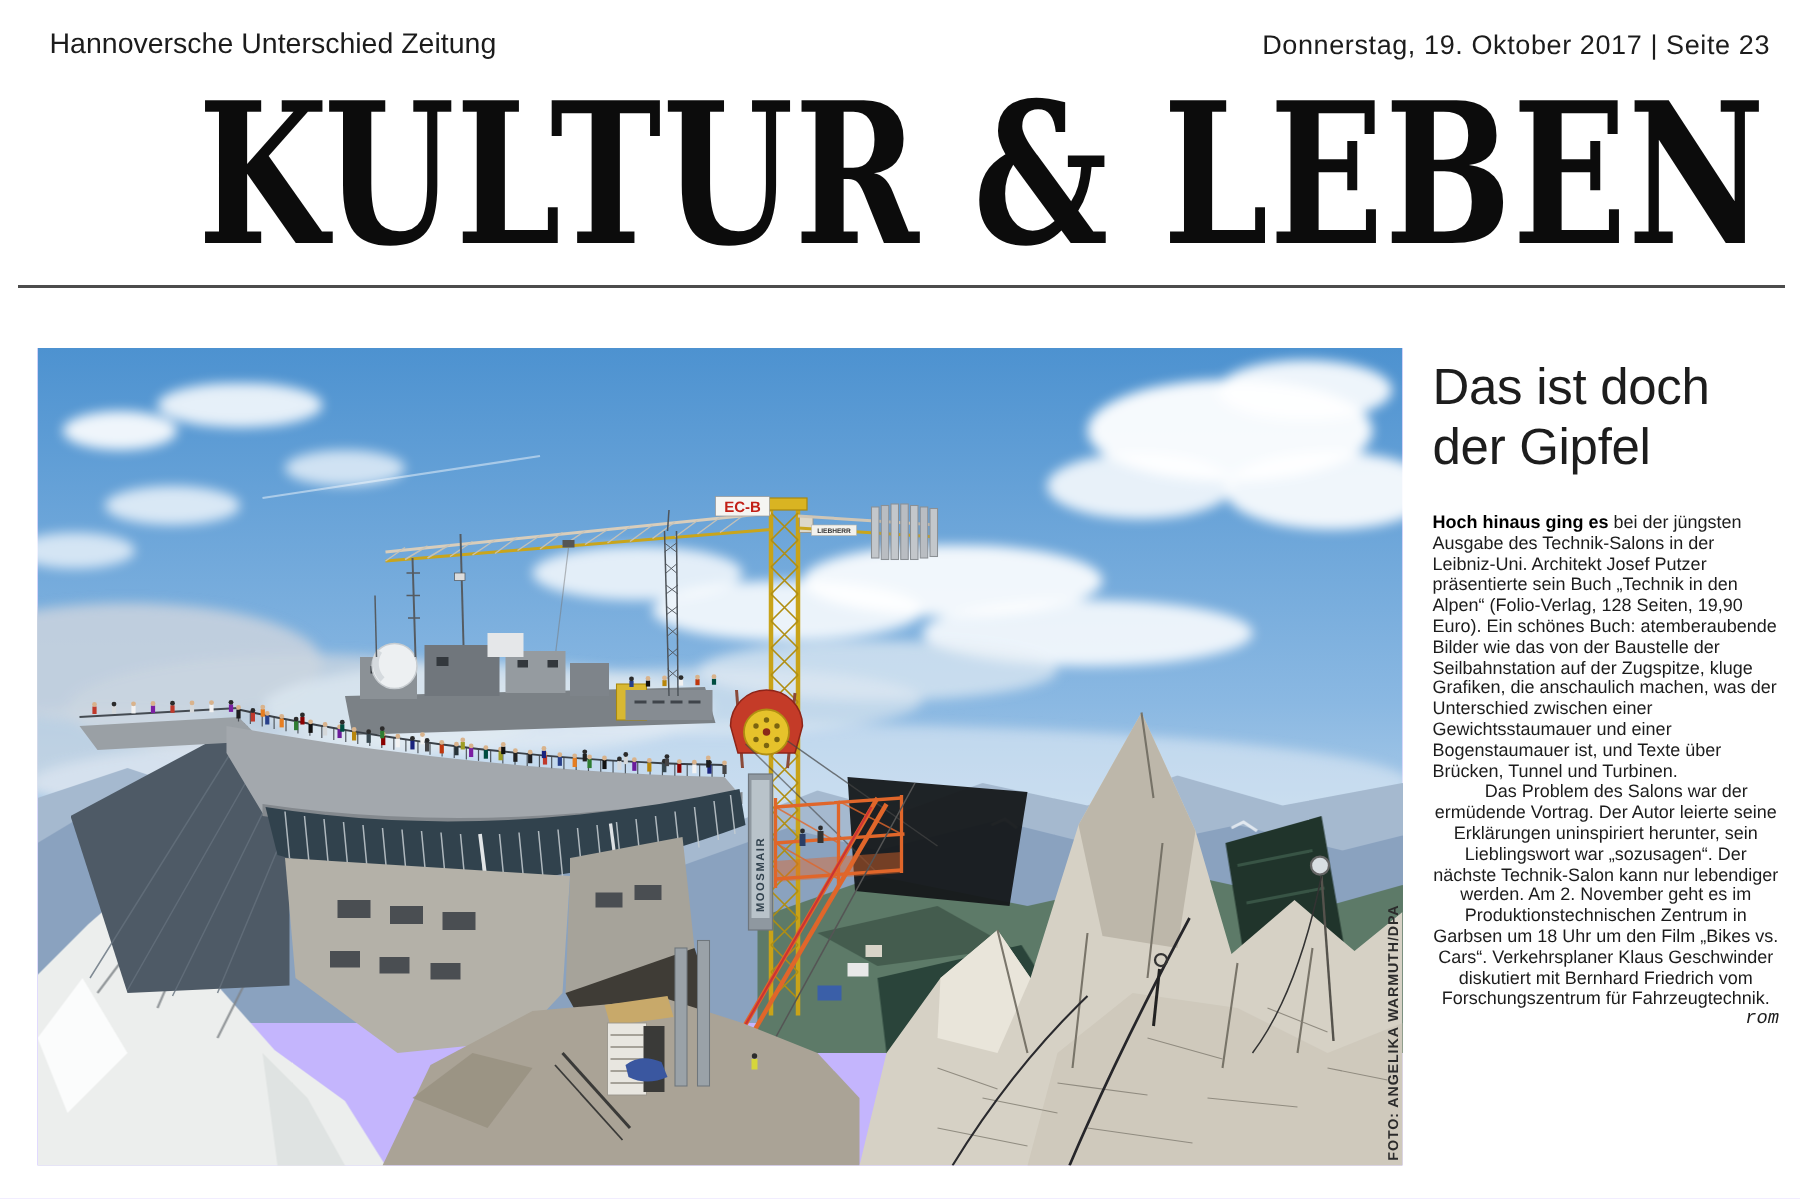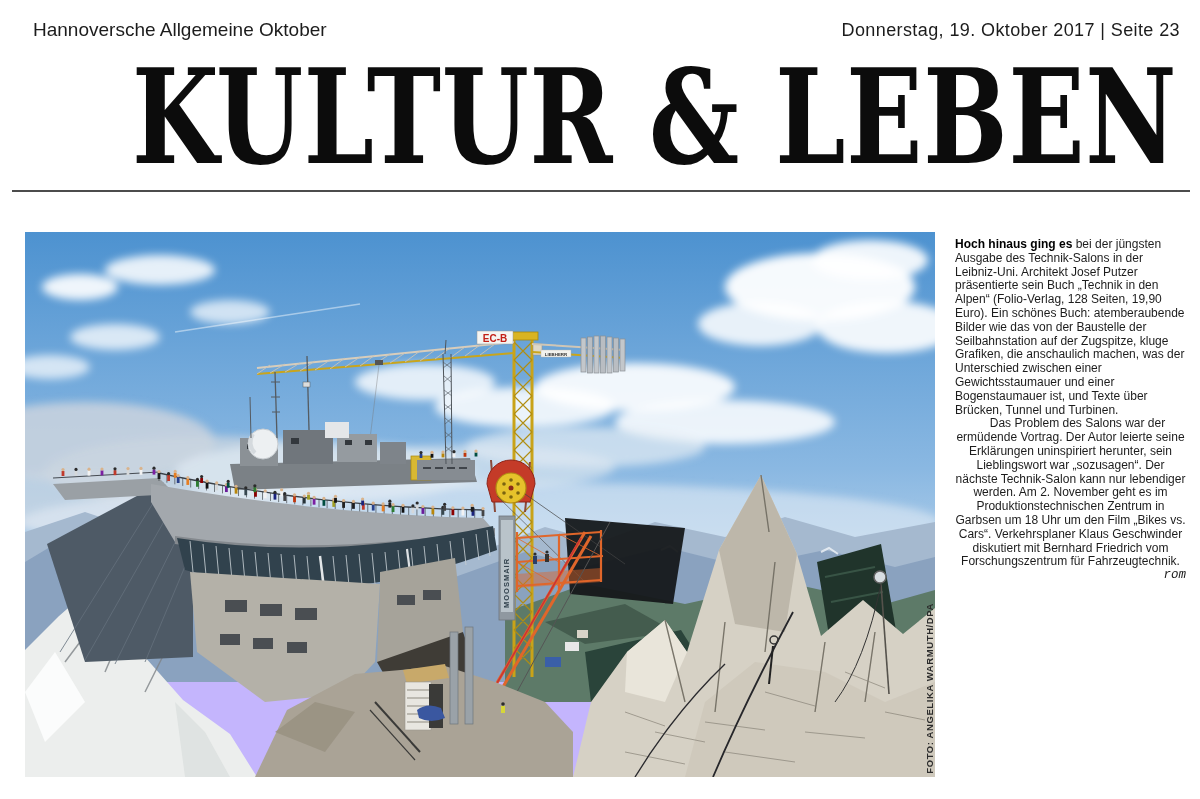--- a/index.html
+++ b/index.html
@@ -25,21 +25,21 @@
   .headline{font-size:34px;line-height:40px;font-weight:500;letter-spacing:-.2px;color:#1d1d1d;margin:0 0 24px 0;}
   .body-text{font-size:12px;line-height:13.8px;color:#1c1c1c;}
   .body-text p{margin:0;}
   .body-text .lead{font-weight:bold;color:#000;margin-top:29px;}
   .body-text .p2{text-indent:14px;text-align:center;}
   .author{float:right;font-style:italic;font-family:Liberation Mono, monospace;font-size:12.5px;}
 </style>
 </head>
 <body>
 
-<div class="masthead">Hannoversche Allgemeine Oktober</div>
+<div class="masthead">Hannoversche Unterschied Zeitung</div>
 <div class="dateline">Donnerstag, 19. Oktober 2017 | Seite 23</div>
 <div class="section-title">KULTUR &amp; LEBEN</div>
 <div class="rule"></div>
 
 <figure class="photo" style="margin:0">
 <svg width="910" height="545" viewBox="0 0 910 545" xmlns="http://www.w3.org/2000/svg">
   <defs>
     <linearGradient id="sky" x1="0" y1="0" x2="0" y2="1">
       <stop offset="0" stop-color="#4d92d0"></stop>
           <stop offset=".55" stop-color="#8ab8e2"></stop>
@@ -572,17 +572,18 @@
         <g>
           <rect x="449.6" y="220.5" width="2.8" height="4" fill="#004d40"></rect>
           <circle cx="451" cy="219.1" r="1.6" fill="#d9b38c"></circle>
         </g>
       </g>
 </svg>
 <figcaption class="photo-credit">FOTO: ANGELIKA WARMUTH/DPA</figcaption>
 </figure>
 
 <article class="column">
+  <h1 class="headline">Das ist doch der Gipfel</h1>
   <div class="body-text">
     <p><span class="lead">Hoch hinaus ging es</span><span> bei der jüngsten Ausgabe des Technik-Salons in der Leibniz-Uni. Architekt Josef Putzer präsentierte sein Buch „Technik in den Alpen“ (Folio-Verlag, 128 Seiten, 19,90 Euro). Ein schönes Buch: atemberaubende Bilder wie das von der Baustelle der Seilbahnstation auf der Zugspitze, kluge Grafiken, die anschaulich machen, was der Unterschied zwischen einer Gewichtsstaumauer und einer Bogenstaumauer ist, und Texte über Brücken, Tunnel und Turbinen.</span></p>
     <p class="p2"><span>Das Problem des Salons war der ermüdende Vortrag. Der Autor leierte seine Erklärungen uninspiriert herunter, sein Lieblingswort war „sozusagen“. Der nächste Technik-Salon kann nur lebendiger werden. Am 2. November geht es im Produktionstechnischen Zentrum in Garbsen um 18 Uhr um den Film „Bikes vs. Cars“. Verkehrsplaner Klaus Geschwinder diskutiert mit Bernhard Friedrich vom Forschungszentrum für Fahrzeugtechnik.</span><span class="author">rom</span></p>
   </div>
 </article>
 
 </body></html>

